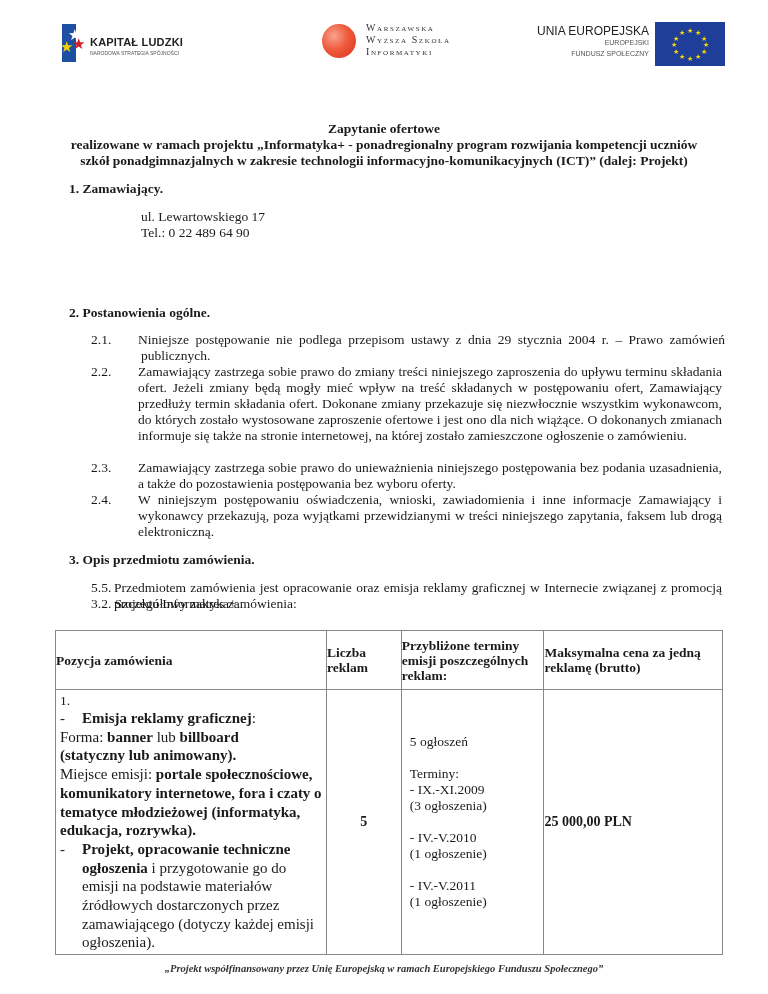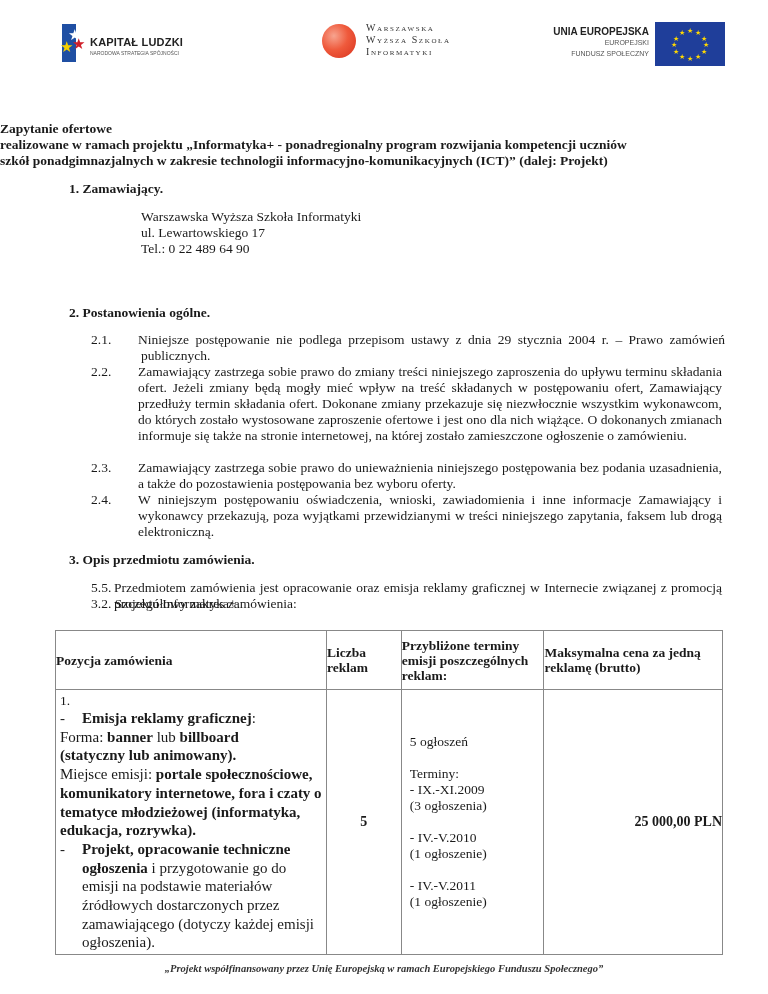--- a/index.html
+++ b/index.html
@@ -11,25 +11,25 @@
   .kl-flag { position:absolute; left:4px; top:4px; width:14px; height:38px; background:#1f4fa3; }
   .kl-star { position:absolute; font-size:15px; line-height:15px; }
   .kl-title { position:absolute; left:32px; top:16px; font-family:"Liberation Sans", sans-serif; font-weight:bold; font-size:11px; color:#222; letter-spacing:0.2px; white-space:nowrap; }
   .kl-sub { position:absolute; left:32px; top:30px; font-family:"Liberation Sans", sans-serif; font-size:5px; color:#555; white-space:nowrap; }
   .logo-wwsi { left:322px; top:22px; width:160px; height:40px; }
   .wwsi-ball { position:absolute; left:0; top:2px; width:34px; height:34px; border-radius:50%;
                background: radial-gradient(circle at 35% 35%, #f7a48f 0%, #ef5a3c 45%, #d8321d 100%); }
   .wwsi-text { position:absolute; left:44px; top:0; font-family:Liberation Serif, serif; font-size:10px; line-height:12px; letter-spacing:1.6px; color:#333; white-space:nowrap; font-variant:small-caps; }
   .logo-ue { left:535px; top:22px; width:190px; height:44px; }
   .ue-text { position:absolute; right:76px; top:4px; text-align:right; font-family:"Liberation Sans", sans-serif; font-size:7px; line-height:11px; color:#555; white-space:nowrap; }
-  .ue-text .b { font-weight:bold; color:#222; font-size:10px; }
+  .ue-text .b { font-weight:normal; color:#222; font-size:12px; }
   .ue-flag { position:absolute; right:0; top:0; width:70px; height:44px; background:#1f3e9a; }
   .ue-star { position:absolute; color:#ffd800; font-size:7px; line-height:7px; }
   
-  .title { left:0; width:768px; text-align:left; font-weight:bold; font-size:13.5px; line-height:16px; }
+  .title { left:0; width:768px; text-align:center; font-weight:bold; font-size:13.5px; line-height:16px; }
   .sec { font-weight:bold; font-size:13.5px; white-space:nowrap; }
   .addr { left:141px; top:209px; font-size:13.5px; line-height:16px; }
   .para { font-size:13.5px; line-height:16px; text-align:justify; text-align-last:left; }
   .num { font-size:13.5px; line-height:16px; }
   table.order { position:absolute; left:55px; top:630px; width:668px; border-collapse:collapse; font-size:13.5px; }
   table.order td, table.order th { border:1px solid #888; vertical-align:middle; padding:0; }
   table.order th { font-weight:bold; text-align:left; line-height:15px; height:56px; }
   .c1 { width:263px; } .c2 { width:72px; } .c3 { width:138px; } .c4 { width:173px; }
   .item { font-family:"Liberation Serif", serif; font-size:15px; line-height:18.7px; padding:2px 4px !important; vertical-align:top !important; }
   .dashline { display:flex; }
@@ -79,21 +79,20 @@
     <span class="ue-star" style="left:24px;top:8px">★</span>
   </div>
 </div>
 
 <div class="abs title" style="top:121px">Zapytanie ofertowe</div>
 <div class="abs title" style="top:137px">realizowane w ramach projektu „Informatyka+ - ponadregionalny program rozwijania kompetencji uczniów</div>
 <div class="abs title" style="top:153px">szkół ponadgimnazjalnych w zakresie technologii informacyjno-komunikacyjnych (ICT)” (dalej: Projekt)</div>
 
 <div class="abs sec" style="left:69px;top:181px">1.   Zamawiający.</div>
 <div class="abs addr">
-  <div>Warszawska Wyższa Szkoła Informatyki</div>
   <div>ul. Lewartowskiego 17</div>
   <div>Tel.: 0 22 489 64 90</div>
 </div>
 
 <div class="abs sec" style="left:69px;top:305px">2.   Postanowienia ogólne.</div>
 
 <div class="abs num" style="left:91px;top:332px">2.1.</div>
 <div class="abs para" style="left:138px;top:332px;width:584px;text-indent:-3px;padding-left:3px">Niniejsze postępowanie nie podlega przepisom ustawy z dnia 29 stycznia 2004 r. – Prawo zamówień publicznych.</div>
 
 <div class="abs num" style="left:91px;top:364px">2.2.</div>
@@ -140,18 +139,18 @@
       <div>Terminy:</div>
       <div>- IX.-XI.2009</div>
       <div>(3 ogłoszenia)</div>
       <div style="height:16px"></div>
       <div>- IV.-V.2010</div>
       <div>(1 ogłoszenie)</div>
       <div style="height:16px"></div>
       <div>- IV.-V.2011</div>
       <div>(1 ogłoszenie)</div>
     </td>
-    <td style="text-align:right;font-weight:bold;font-size:14px">25 000,00 PLN</td>
+    <td style="text-align:left;font-weight:bold;font-size:14px">25 000,00 PLN</td>
   </tr>
 </tbody>
   </table>
 
 <div class="abs footer">„Projekt współfinansowany przez Unię Europejską w ramach Europejskiego Funduszu Społecznego”</div>
 
 </body></html>

